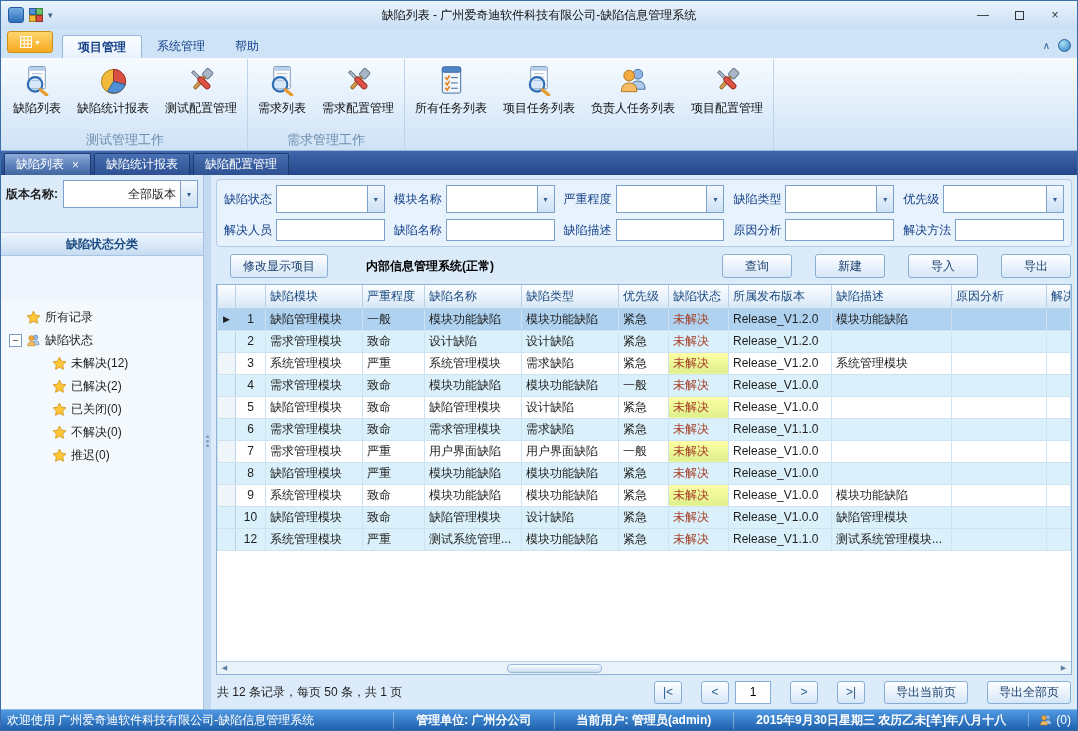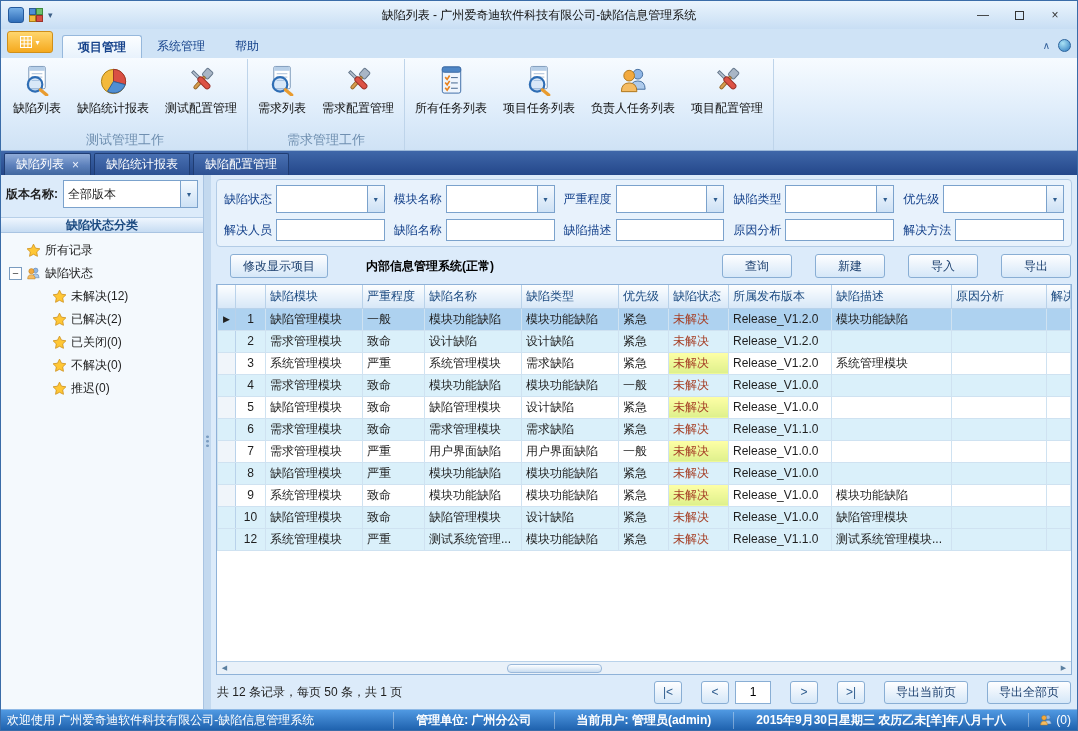--- a/index.html
+++ b/index.html
@@ -42,27 +42,27 @@
 
   
   .doc-tabbar{flex:0 0 24px;background:linear-gradient(#3f67a9,#24478a);display:flex;align-items:flex-end;padding:2px 3px 0;gap:3px;}
   .doc-tab{height:22px;display:flex;align-items:center;gap:8px;padding:0 11px;color:#fff;background:linear-gradient(#4970b2,#2d5193);border:1px solid #1f3c72;border-bottom:0;border-radius:2px 2px 0 0;}
   .doc-tab.active{background:linear-gradient(#90acd9 0%,#5c80bb 55%,#41679f 100%);}
   .tab-close{font-size:12px;color:#eef3fd;line-height:1;}
 
   
   .bodyrow{flex:1;display:flex;min-height:0;background:#cfe3f6;}
   .sidebar{flex:0 0 203px;background:#eef5fc;border-right:1px solid #a9c4e2;display:flex;flex-direction:column;min-height:0;}
-  .version-row{display:flex;align-items:center;gap:5px;padding:5px 5px 9px;background:#dcebfa;}
+  .version-row{display:flex;align-items:center;gap:5px;padding:5px 5px 24px;background:#dcebfa;text-align:right;}
   .version-label{font-weight:bold;white-space:nowrap;}
   .combo{height:28px;background:#fff;border:1px solid #7ba2cc;display:flex;align-items:center;flex:1;min-width:0;}
   .combo-value{flex:1;padding:0 4px;white-space:nowrap;overflow:hidden;}
   .combo-arrow{width:17px;align-self:stretch;background:linear-gradient(#f4f9fe,#cde1f5);border-left:1px solid #7ba2cc;display:flex;align-items:center;justify-content:center;font-size:8px;color:#2f5d8f;}
-  .panel-header{height:16px;background:linear-gradient(#eff6fe,#c6dcf2);border-top:1px solid #b7cfe8;border-bottom:1px solid #a9c4e2;display:flex;align-items:center;justify-content:center;font-weight:bold;color:#1b4a80;}
-  .tree{flex:1;padding:6px 2px;overflow:hidden;background:#f4f9fd;}
+  .panel-header{height:24px;background:linear-gradient(#eff6fe,#c6dcf2);border-top:1px solid #b7cfe8;border-bottom:1px solid #a9c4e2;display:flex;align-items:center;justify-content:center;font-weight:bold;color:#1b4a80;}
+  .tree{flex:1;padding:6px 2px;overflow:hidden;background:#f4f9fd;margin-top:44px;}
   .tree-item{height:23px;display:flex;align-items:center;gap:4px;padding-left:6px;white-space:nowrap;}
   .tree-item.lvl1{margin-left:26px;}
   .expander{width:13px;height:13px;border:1px solid #7a9cc0;background:#fff;font-size:11px;line-height:11px;text-align:center;color:#444;flex:0 0 13px;}
   .expander-spacer{width:13px;flex:0 0 13px;}
   .splitter{flex:0 0 7px;background:#c3d9ef;display:flex;align-items:center;justify-content:center;}
   .splitter-dots{color:#7a9cc0;font-size:10px;letter-spacing:1px;writing-mode:vertical-lr;line-height:7px;}
 
   
   .main{flex:1;display:flex;flex-direction:column;min-width:0;min-height:0;background:#dcebfa;padding:4px 5px 2px;}
   .filter-panel{background:#e8f2fc;border:1px solid #b3cce6;border-radius:4px;padding:5px 7px;display:flex;flex-direction:column;gap:6px;}

